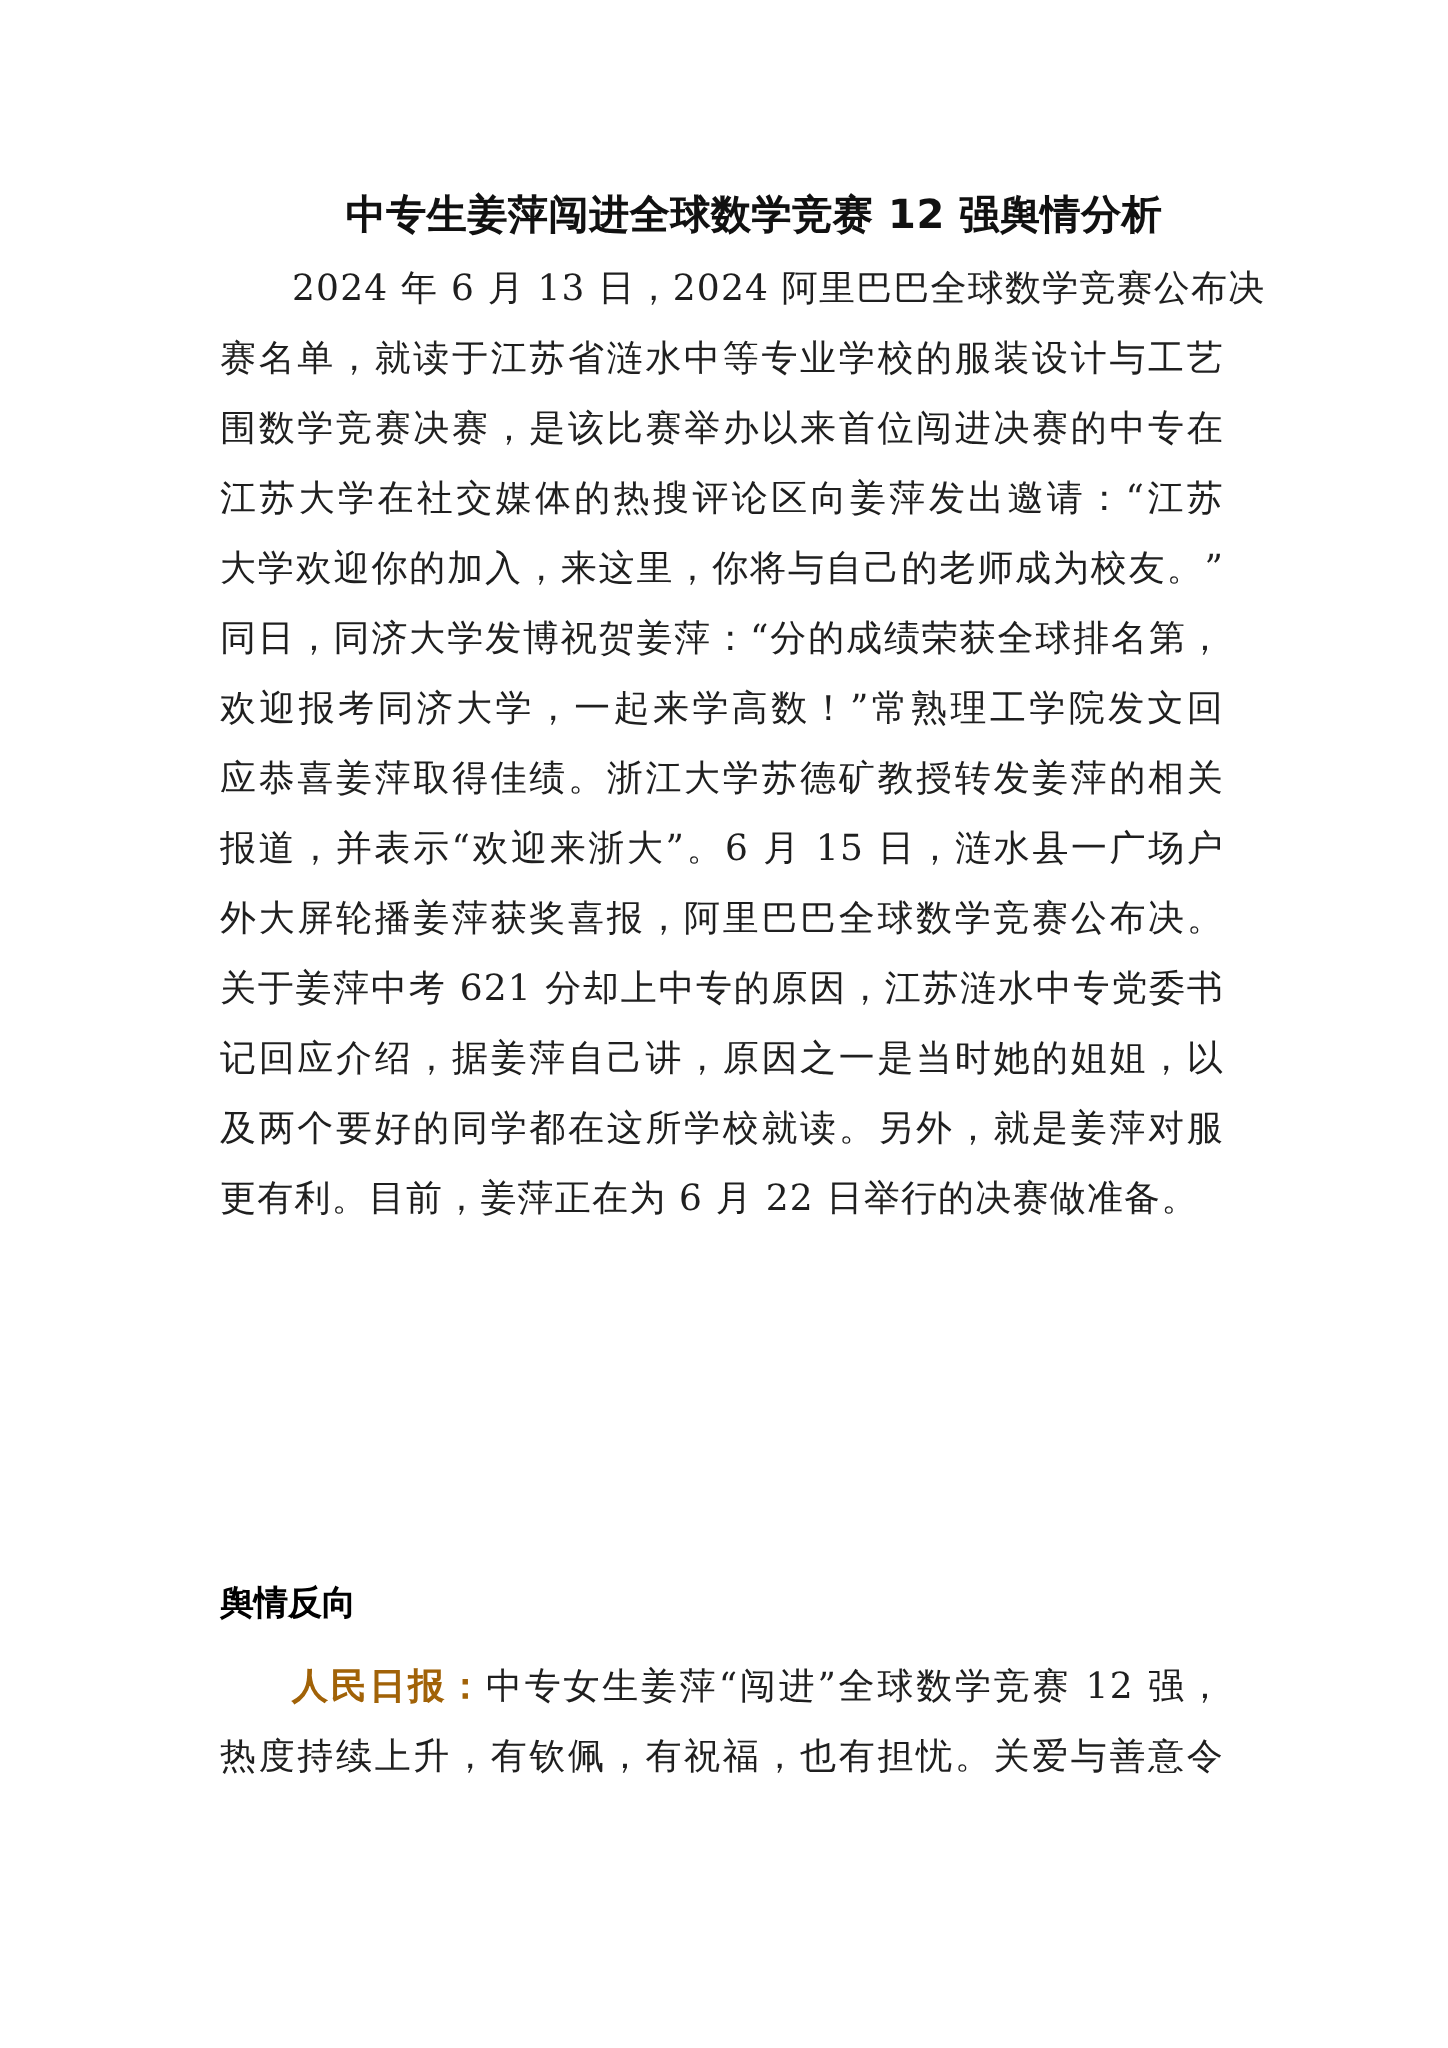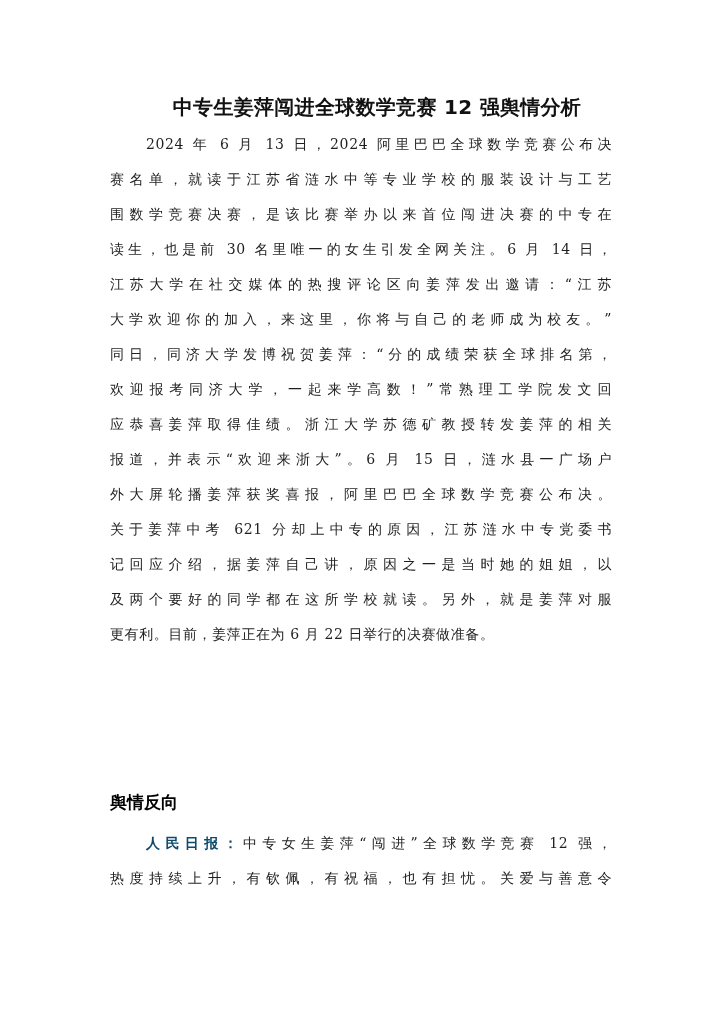--- a/index.html
+++ b/index.html
@@ -39,21 +39,21 @@
   }
   .body-block {
     position: absolute;
     left: 110px;
     width: 502px;
   }
   .line {
     display: block;
     height: 35px;
     line-height: 35px;
-    font-size: 14px;
+    font-size: 18px;
     white-space: nowrap;
     text-align-last: justify;
     text-align: justify;
     letter-spacing: 0.6px;
     color: #1f1f1f;
   }
   .line.indent { padding-left: 36px; }
   .line.last { text-align-last: left; }
   .section-heading {
     position: absolute;
@@ -61,35 +61,34 @@
     top: 787px;
     font-family: "DejaVu Sans", "Liberation Sans", sans-serif;
     font-weight: bold;
     font-size: 17px;
     line-height: 30px;
     color: #000000;
   }
   .lead-bold {
     font-family: "DejaVu Sans", "Liberation Sans", sans-serif;
     font-weight: bold;
-    color: #0c4a6e;
+    color: #a16207;
   }
 </style>
 </head>
 <body>
 
 <div class="page">
 
   <div class="title">中专生姜萍闯进全球数学竞赛 12 强舆情分析</div>
 
   <div class="body-block" style="top:127px;">
     <span class="line indent">2024 年 6 月 13 日，2024 阿里巴巴全球数学竞赛公布决</span>
     <span class="line">赛名单，就读于江苏省涟水中等专业学校的服装设计与工艺</span>
     <span class="line">围数学竞赛决赛，是该比赛举办以来首位闯进决赛的中专在</span>
-    <span class="line">读生，也是前 30 名里唯一的女生引发全网关注。6 月 14 日，</span>
     <span class="line">江苏大学在社交媒体的热搜评论区向姜萍发出邀请：“江苏</span>
     <span class="line">大学欢迎你的加入，来这里，你将与自己的老师成为校友。”</span>
     <span class="line">同日，同济大学发博祝贺姜萍：“分的成绩荣获全球排名第，</span>
     <span class="line">欢迎报考同济大学，一起来学高数！”常熟理工学院发文回</span>
     <span class="line">应恭喜姜萍取得佳绩。浙江大学苏德矿教授转发姜萍的相关</span>
     <span class="line">报道，并表示“欢迎来浙大”。6 月 15 日，涟水县一广场户</span>
     <span class="line">外大屏轮播姜萍获奖喜报，阿里巴巴全球数学竞赛公布决。</span>
     <span class="line">关于姜萍中考 621 分却上中专的原因，江苏涟水中专党委书</span>
     <span class="line">记回应介绍，据姜萍自己讲，原因之一是当时她的姐姐，以</span>
     <span class="line">及两个要好的同学都在这所学校就读。另外，就是姜萍对服</span>

